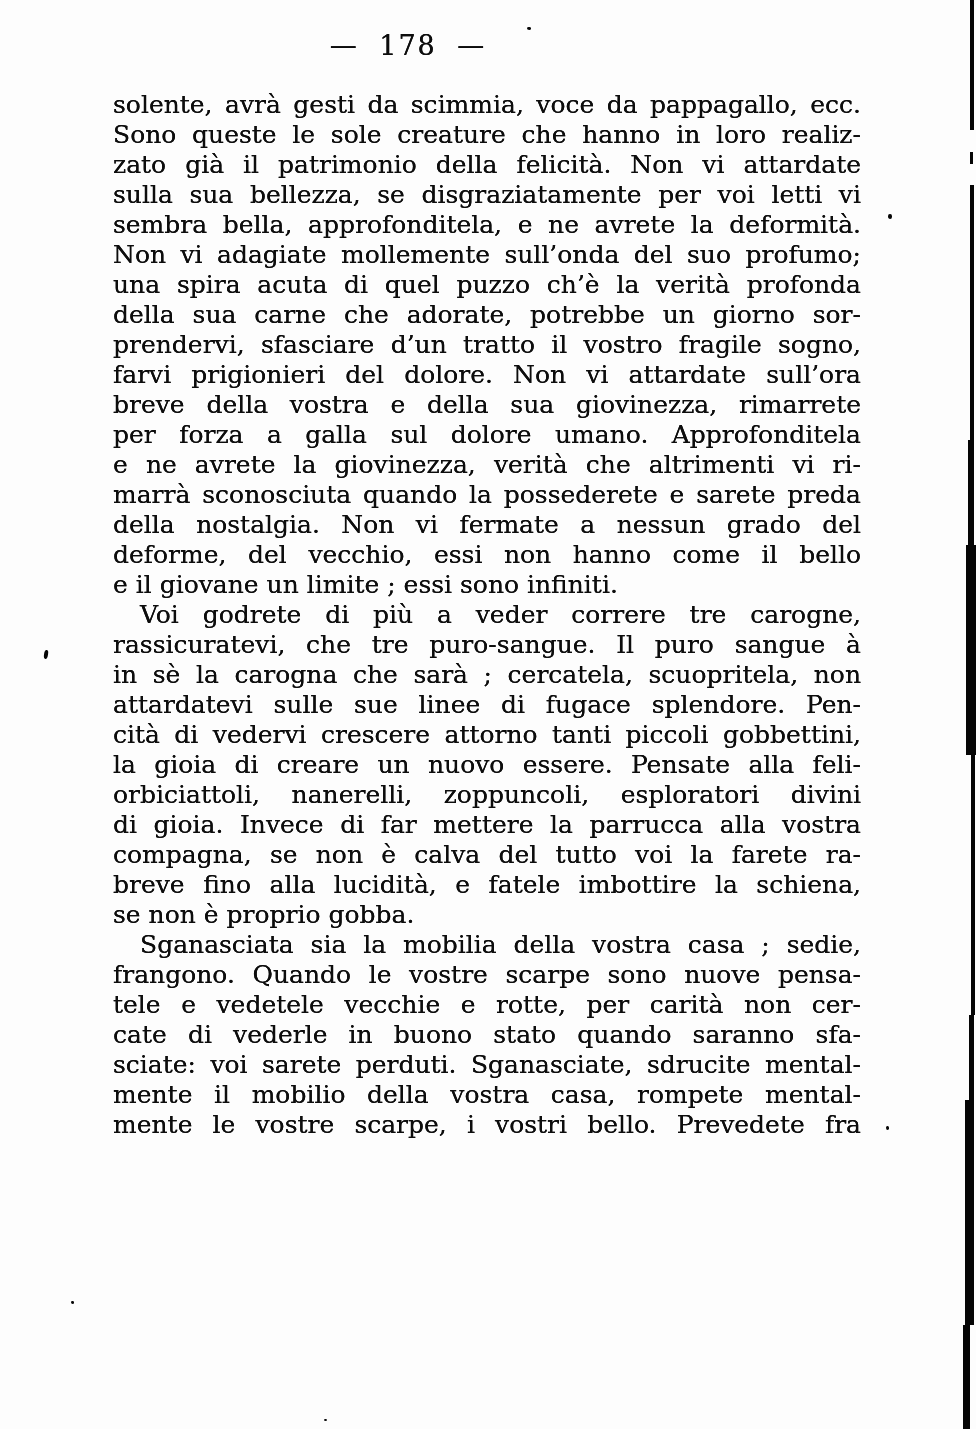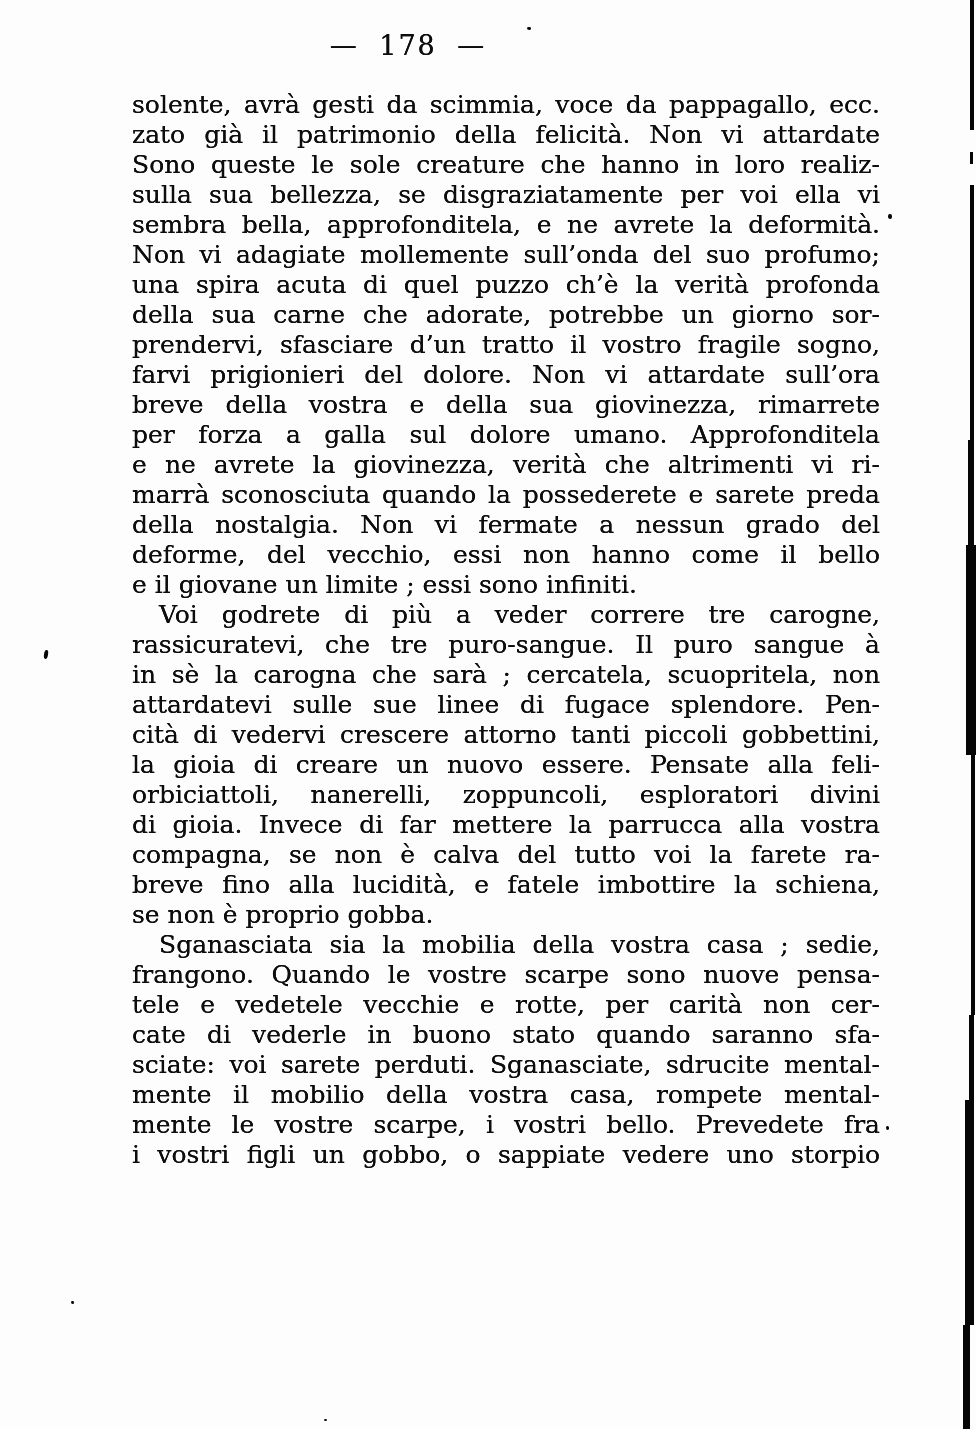--- a/index.html
+++ b/index.html
@@ -25,21 +25,21 @@
     top:30px;left:0;width:100%;
     text-align:center;
     font-size:27px;
     letter-spacing:2px;
     word-spacing:10px;
     color:var(--ink);
     text-shadow:0 0 .5px var(--ink);
   }
   .text-block{
     position:absolute;
-    left:132px;top:90px;
+    left:113px;top:90px;
     width:748px;
   }
   .line{
     font-size:25px;
     line-height:30px;
     white-space:normal;
     text-shadow:0 0 .5px var(--ink);
   }
   .line.j{
     text-align:justify;
@@ -62,23 +62,23 @@
 <body>
 
 <div class="page">
 
   <div class="running-head">
     <span>— 178 —</span>
   </div>
 
   <div class="text-block">
       <div class="line j">solente, avrà gesti da scimmia, voce da pappagallo, ecc.</div>
+      <div class="line j">Sono queste le sole creature che hanno in loro realiz-</div>
       <div class="line j">zato già il patrimonio della felicità. Non vi attardate</div>
-      <div class="line j">Sono queste le sole creature che hanno in loro realiz-</div>
-      <div class="line j">sulla sua bellezza, se disgraziatamente per voi ella vi</div>
+      <div class="line j">sulla sua bellezza, se disgraziatamente per voi letti vi</div>
       <div class="line j">sembra bella, approfonditela, e ne avrete la deformità.</div>
       <div class="line j">Non vi adagiate mollemente sull’onda del suo profumo;</div>
       <div class="line j">una spira acuta di quel puzzo ch’è la verità profonda</div>
       <div class="line j">della sua carne che adorate, potrebbe un giorno sor-</div>
       <div class="line j">prendervi, sfasciare d’un tratto il vostro fragile sogno,</div>
       <div class="line j">farvi prigionieri del dolore. Non vi attardate sull’ora</div>
       <div class="line j">breve della vostra e della sua giovinezza, rimarrete</div>
       <div class="line j">per forza a galla sul dolore umano. Approfonditela</div>
       <div class="line j">e ne avrete la giovinezza, verità che altrimenti vi ri-</div>
       <div class="line j">marrà sconosciuta quando la possederete e sarete preda</div>
@@ -96,21 +96,20 @@
       <div class="line j">compagna, se non è calva del tutto voi la farete ra-</div>
       <div class="line j">breve fino alla lucidità, e fatele imbottire la schiena,</div>
       <div class="line">se non è proprio gobba.</div>
       <div class="line j ind">Sganasciata sia la mobilia della vostra casa ; sedie,</div>
       <div class="line j">frangono. Quando le vostre scarpe sono nuove pensa-</div>
       <div class="line j">tele e vedetele vecchie e rotte, per carità non cer-</div>
       <div class="line j">cate di vederle in buono stato quando saranno sfa-</div>
       <div class="line j">sciate: voi sarete perduti. Sganasciate, sdrucite mental-</div>
       <div class="line j">mente il mobilio della vostra casa, rompete mental-</div>
       <div class="line j">mente le vostre scarpe, i vostri bello. Prevedete fra</div>
-      <div class="line j">i vostri figli un gobbo, o sappiate vedere uno storpio</div>
     </div>
 
   <div class="edge-seg" style="left:970px;top:0;width:4px;height:130px;"></div>
   <div class="edge-seg" style="left:970px;top:152px;width:3px;height:12px;"></div>
   <div class="edge-seg" style="left:970px;top:185px;width:4px;height:255px;"></div>
   <div class="edge-seg" style="left:968px;top:440px;width:6px;height:105px;"></div>
   <div class="edge-seg" style="left:966px;top:545px;width:10px;height:210px;"></div>
   <div class="edge-seg" style="left:971px;top:755px;width:4px;height:260px;"></div>
   <div class="edge-seg" style="left:969px;top:1015px;width:5px;height:85px;"></div>
   <div class="edge-seg" style="left:965px;top:1100px;width:9px;height:225px;"></div>

